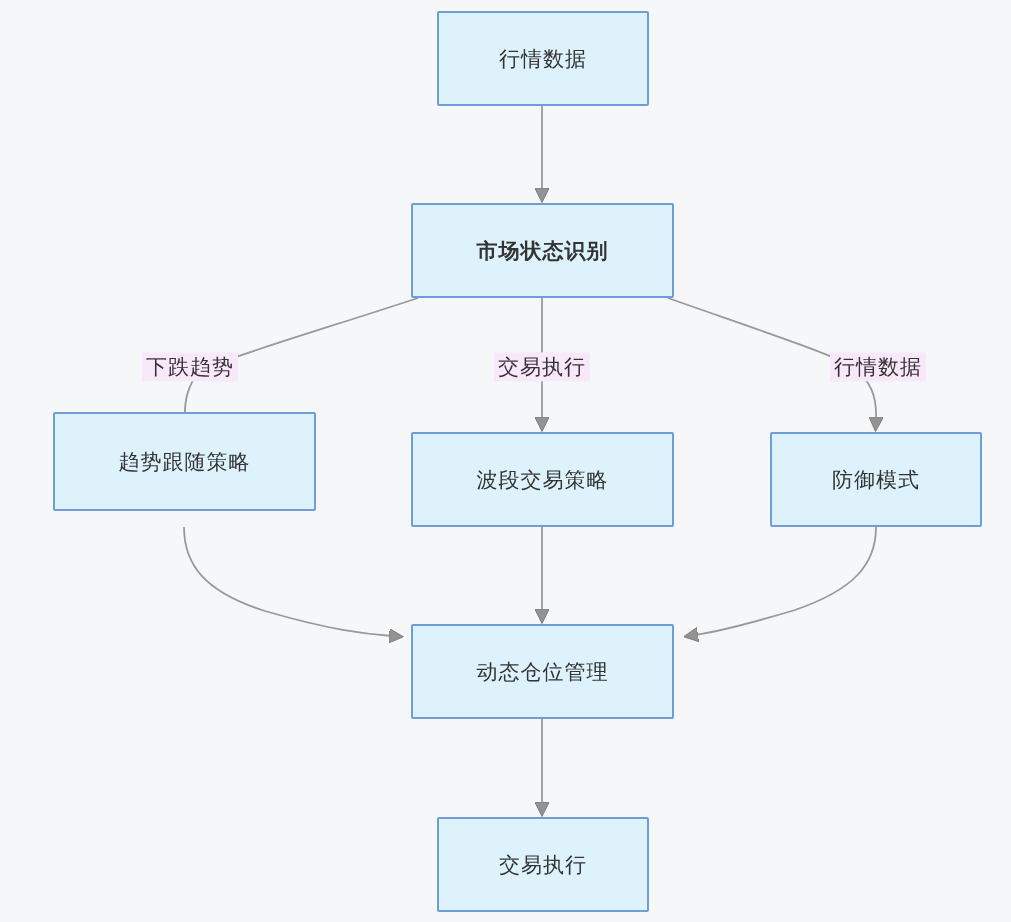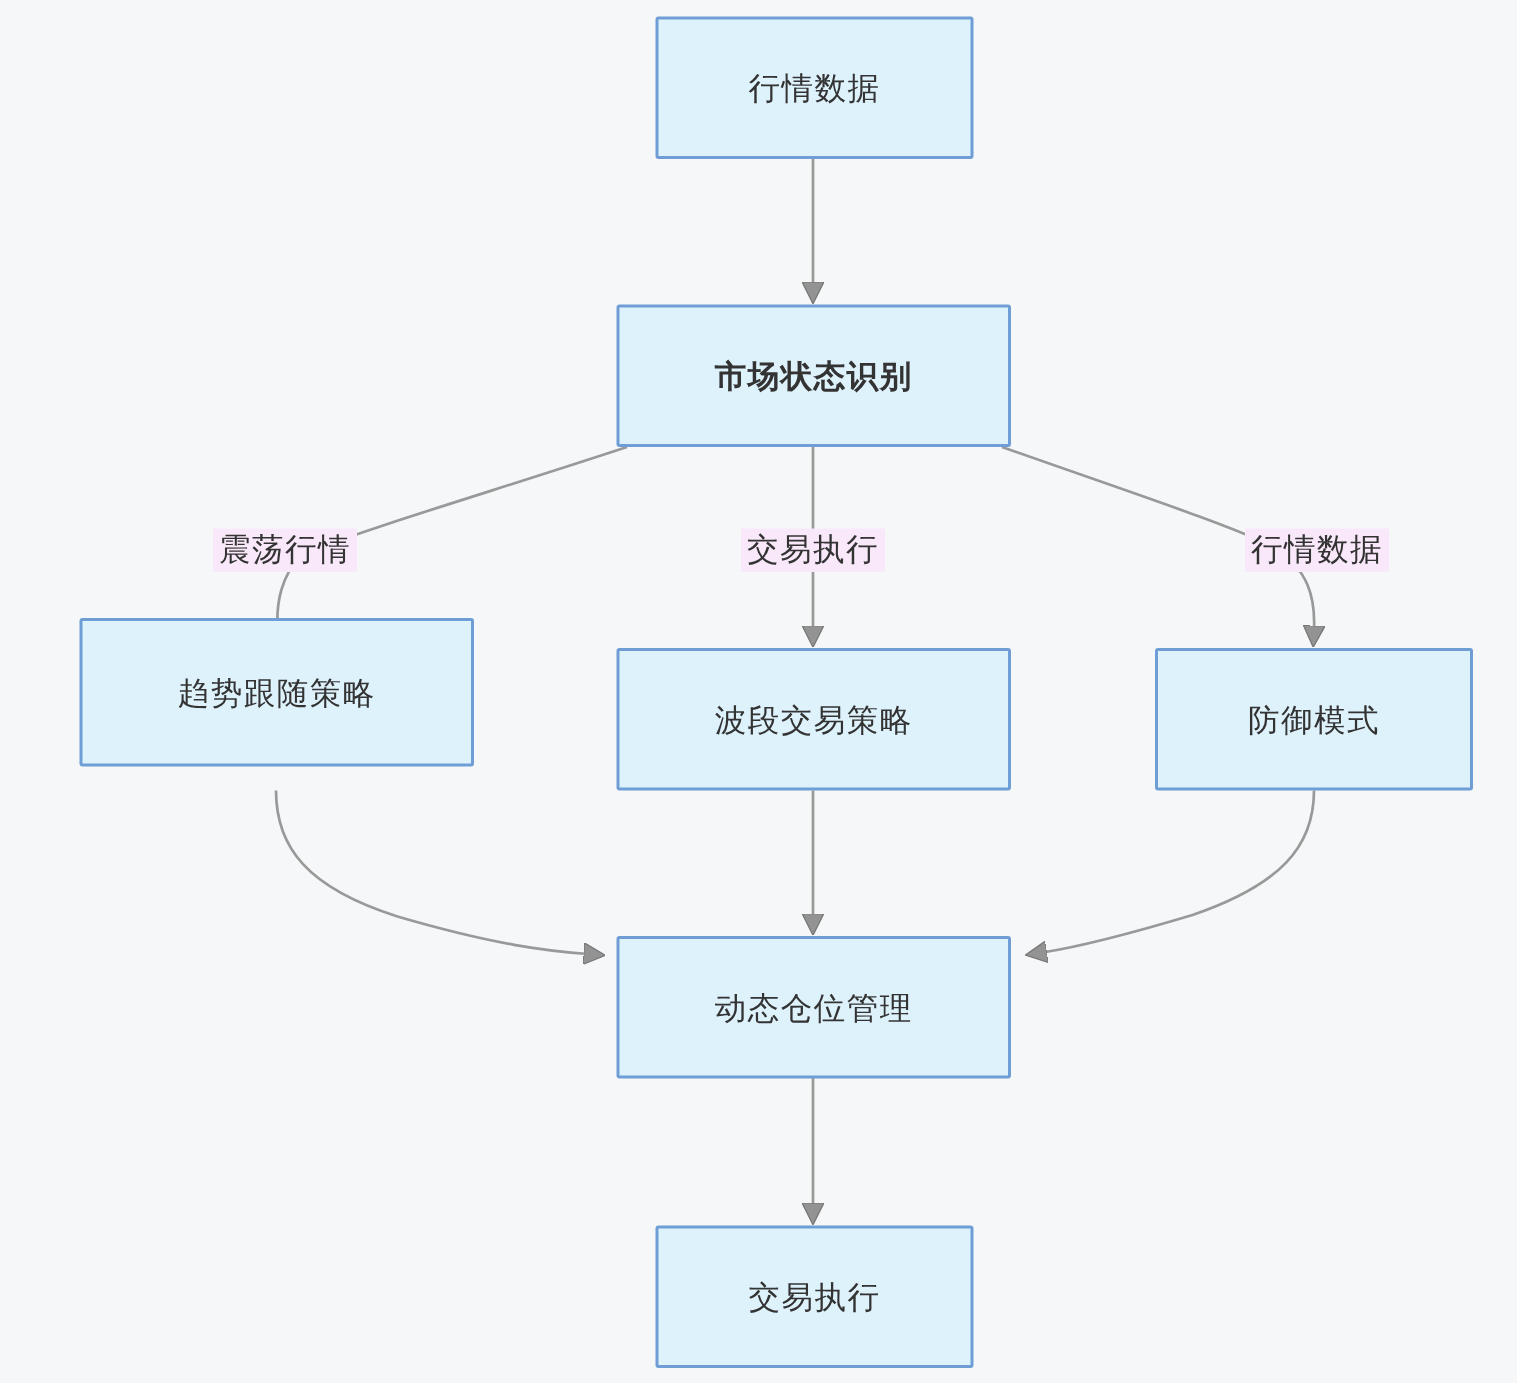--- a/index.html
+++ b/index.html
@@ -103,21 +103,21 @@
 
   <div class="node n-market-data">
     <span>行情数据</span>
   </div>
 
   <div class="node n-market-state">
     <span>市场状态识别</span>
   </div>
 
   <div class="edge-label el-uptrend">
-    <span>震荡行情</span>
+    <span>下跌趋势</span>
   </div>
 
   <div class="edge-label el-sideways">
     <span>交易执行</span>
   </div>
 
   <div class="edge-label el-downtrend">
     <span>行情数据</span>
   </div>
 

